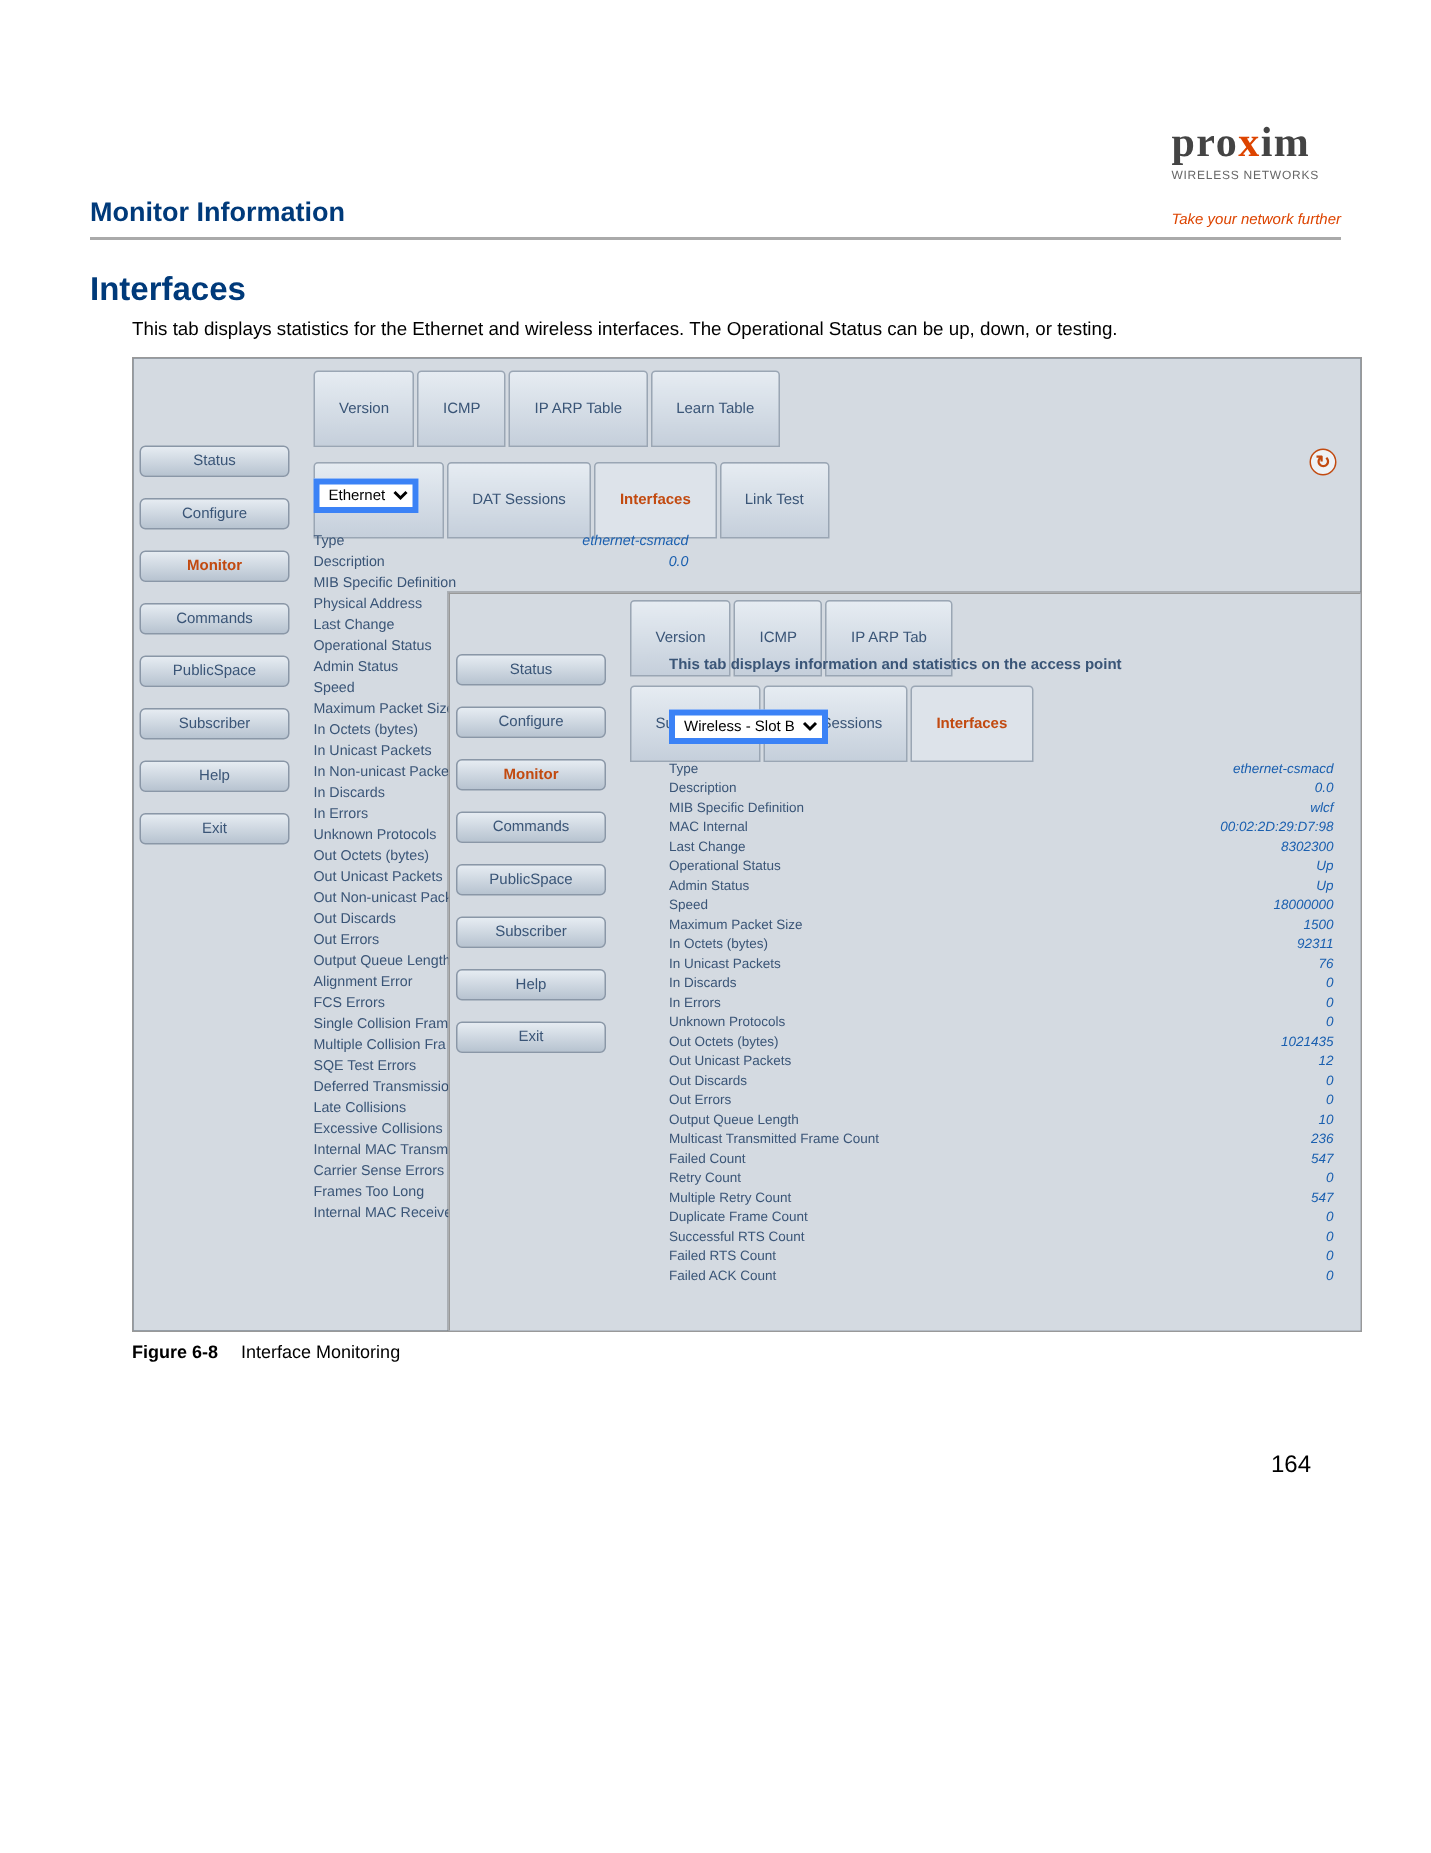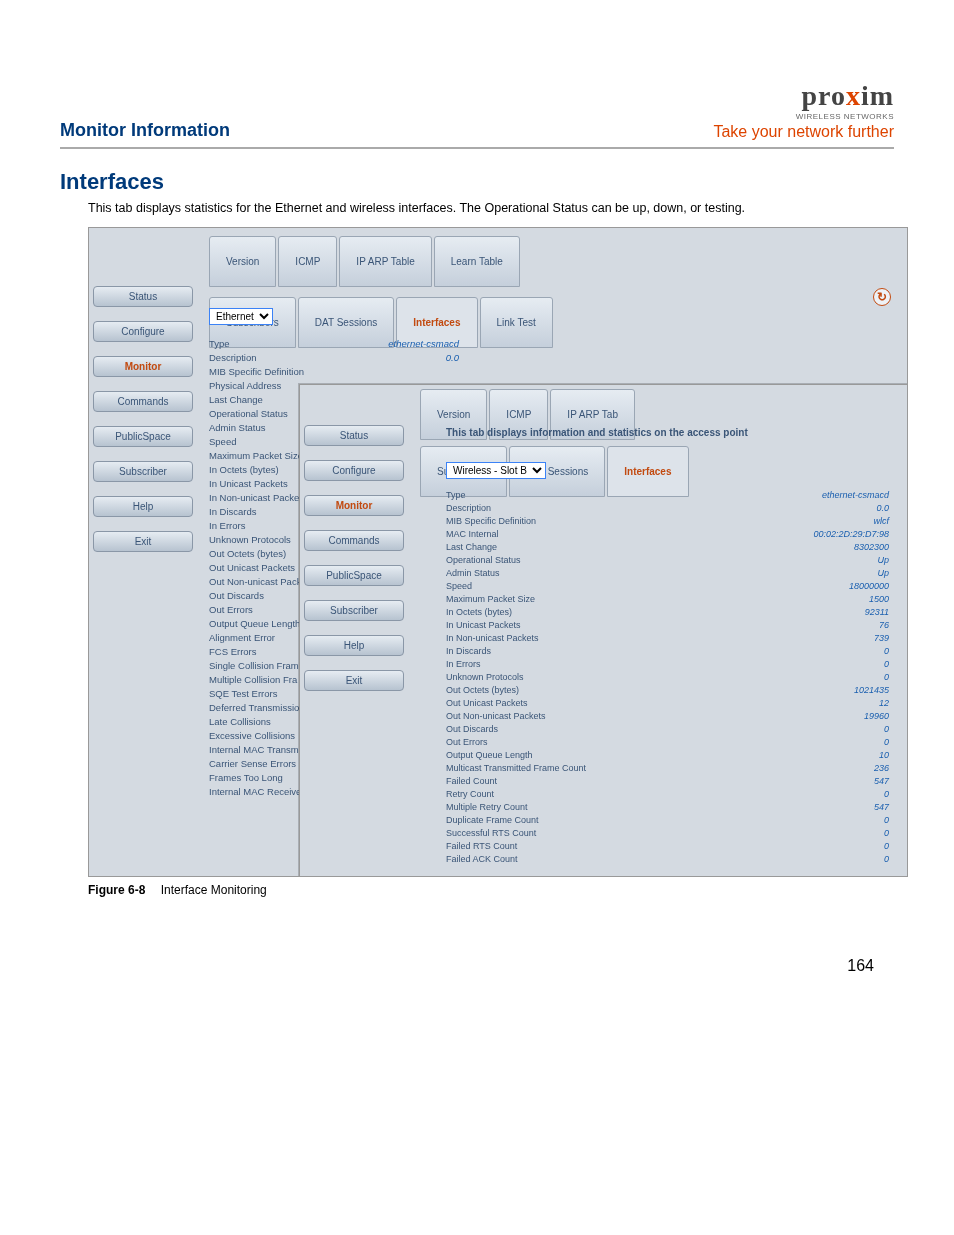--- a/index.html
+++ b/index.html
@@ -7,25 +7,25 @@
     background: #fff;
     font-family: Arial, Helvetica, sans-serif;
     width: 954px;
     margin: 0 auto;
     padding: 80px 60px 40px 60px;
     color: #000;
     font-size: 12px;
   }
   .header-row { display: flex; justify-content: space-between; align-items: flex-end; border-bottom: 2px solid #aaa; padding-bottom: 6px; margin-bottom: 20px;}
   .header-title { color: #003a7a; font-weight: bold; font-size: 18px; }
-  .logo { text-align: right; color: #555; }
+  .logo { text-align: left; color: #555; }
   .logo .brand { font-family: Georgia, 'Times New Roman', serif; font-weight: bold; font-size: 28px; letter-spacing: 1px; color: #444; }
   .logo .brand .x { color: #d40; }
   .logo .sub { font-size: 8px; color: #666; letter-spacing: 0.5px;}
-  .logo .tag { font-size: 16px; color: #d40; margin-top: 2px;}
+  .logo .tag { font-size: 10px; color: #d40; font-style: italic; margin-top: 20px;}
   h2.section { color: #003a7a; font-weight: bold; font-size: 22px; margin: 10px 0 6px 0;}
   p.lead { font-size: 12.5px; margin-left: 28px; margin-bottom: 12px; }
   .figwrap { margin-left: 28px; border: 1px solid #999; position: relative; width: 820px; height: 650px; overflow: hidden; background: #6b7a8c; }
   .caption { margin-left: 28px; font-size: 12px; margin-top: 6px; }
   .caption b { margin-right: 12px; }
   .pagenum { text-align: right; font-size: 16px; margin-top: 60px; padding-right: 20px;}
 
   
   .panel {
     position: absolute;
@@ -59,21 +59,21 @@
   }
   .navbtn.active { color: #c24a10; font-weight: bold; }
   .content { position: absolute; left: 120px; top: 60px; right: 10px; }
   .intro { font-weight: bold; color: #3a5577; font-size: 10px; margin-bottom: 10px; }
   .refresh {
     position: absolute; right: 16px; top: 60px;
     width: 18px; height: 18px; border: 1px solid #c24a10; border-radius: 50%;
     color: #c24a10; text-align: center; line-height: 16px; font-weight: bold; font-size: 12px;
     background: #eef2f6;
   }
-  select.ifsel { font-size: 10px; background: #fff; border: 1px solid #3b82f6; padding: 1px 2px;}
+  select.ifsel { font-size: 10px; background: #fff; border: 4px solid #3b82f6; padding: 1px 2px;}
   .stats { margin-top: 12px; }
   .strow { display: flex; justify-content: space-between; font-size: 9.5px; color: #3a5577; line-height: 14px; white-space: nowrap;}
   .strow .v { color: #1a5faf; font-style: italic; text-align: right; padding-left: 8px;}
 
   
   .panel.front {
     left: 210px; top: 156px; width: 615px; height: 500px;
     border-left: 1px solid #999; border-top: 1px solid #999;
     box-shadow: -1px -1px 0 rgba(0,0,0,.2);
   }
@@ -338,46 +338,38 @@
           </div>
           <div class="strow">
             <span>In Octets (bytes)</span>
             <span class="v">92311</span>
           </div>
           <div class="strow">
             <span>In Unicast Packets</span>
             <span class="v">76</span>
           </div>
           <div class="strow">
-            <span>In Non-unicast Packets</span>
-            <span class="v">739</span>
-          </div>
-          <div class="strow">
             <span>In Discards</span>
             <span class="v">0</span>
           </div>
           <div class="strow">
             <span>In Errors</span>
             <span class="v">0</span>
           </div>
           <div class="strow">
             <span>Unknown Protocols</span>
             <span class="v">0</span>
           </div>
           <div class="strow">
             <span>Out Octets (bytes)</span>
             <span class="v">1021435</span>
           </div>
           <div class="strow">
             <span>Out Unicast Packets</span>
             <span class="v">12</span>
-          </div>
-          <div class="strow">
-            <span>Out Non-unicast Packets</span>
-            <span class="v">19960</span>
           </div>
           <div class="strow">
             <span>Out Discards</span>
             <span class="v">0</span>
           </div>
           <div class="strow">
             <span>Out Errors</span>
             <span class="v">0</span>
           </div>
           <div class="strow">

